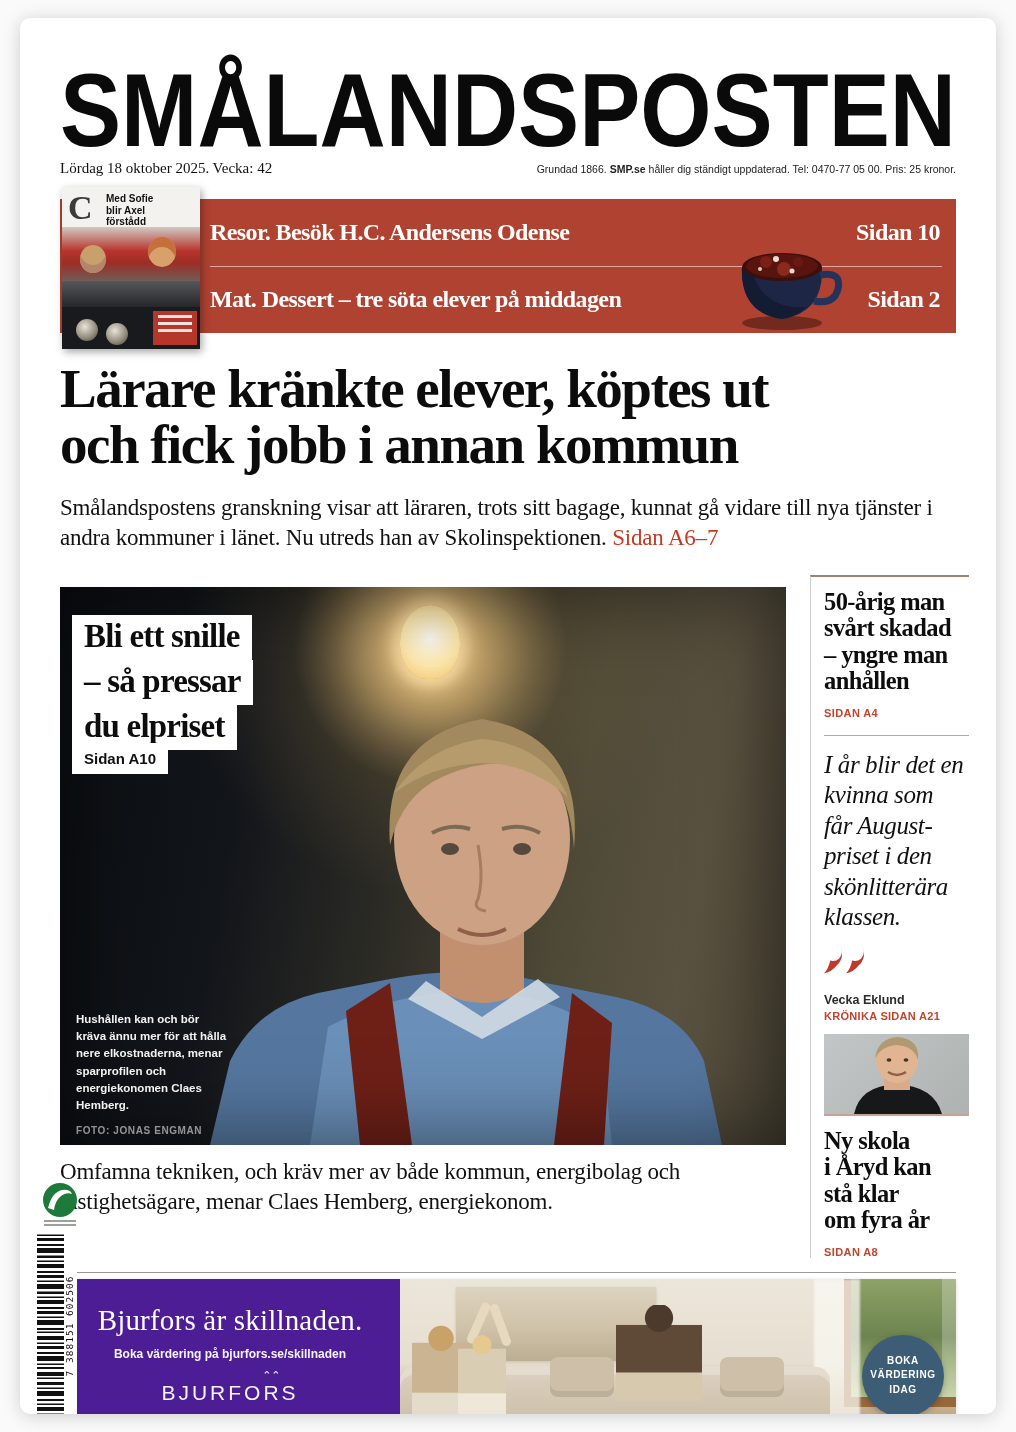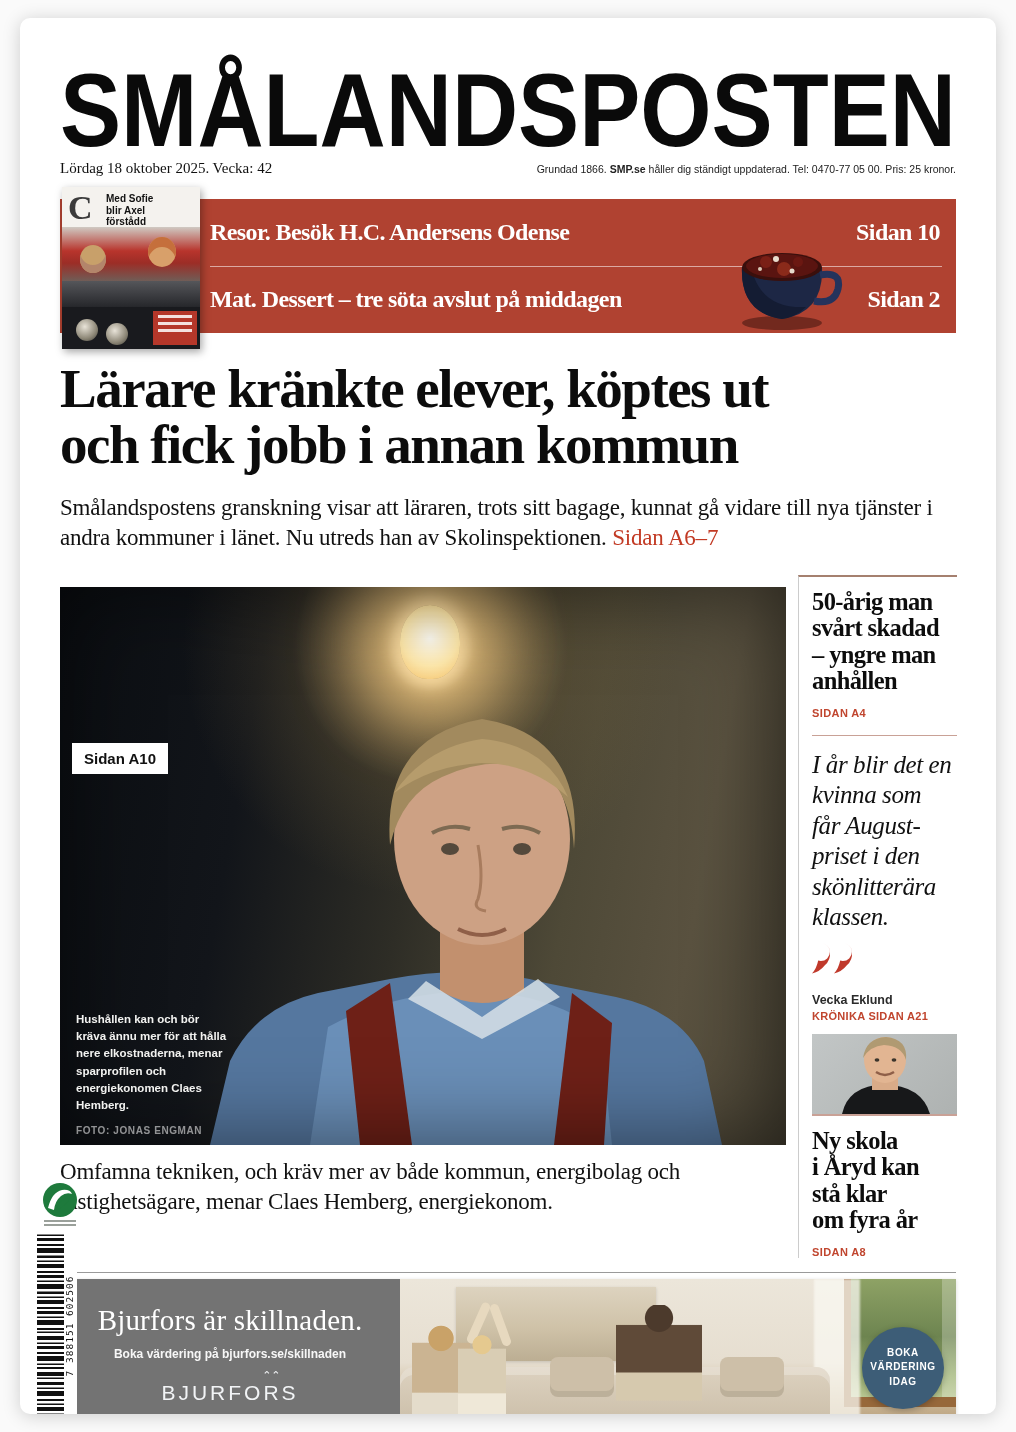--- a/index.html
+++ b/index.html
@@ -88,35 +88,35 @@
   }
   .overlay-ref { position:absolute; left:12px; top:156px; display:table; background:#fff; color:#111;
     font-size:15px; font-weight:bold; padding:7px 12px; cursor:pointer; }
   .overlay-caption { position:absolute; left:16px; top:424px; width:152px; color:#f2f2f0;
     font-size:11.5px; font-weight:bold; line-height:1.5; }
   .photo-credit { margin-top:9px; font-size:10px; font-weight:bold; letter-spacing:.6px; color:rgba(255,255,255,.55); }
 
   .caption-below { margin-top:12px; font-family:"Liberation Serif", serif; font-size:23px; line-height:1.3; color:#111; letter-spacing:-0.2px; }
 
   
-  .sidebar { flex:1; margin-left:12px; border-left:1px solid #ccc; padding-left:13px; border-top:2px solid #a5806f; padding-top:12px; }
+  .sidebar { flex:1; margin-left:24px; border-left:1px solid #ccc; padding-left:13px; border-top:2px solid #a5806f; padding-top:12px; }
   .sb-head { font-family:"Liberation Serif", serif; font-weight:bold; color:#0d0d0d; font-size:24.5px; line-height:1.08; letter-spacing:-0.6px; white-space:pre-line; cursor:pointer; }
   .sb-ref { margin-top:12px; font-size:11px; font-weight:bold; letter-spacing:.4px; color:#c0452e; cursor:pointer; }
   .sb-rule { height:1px; background:#c9a196; margin:16px 0 14px 0; }
   .sb-quote { font-family:"Liberation Serif", serif; font-style:italic; font-size:25px; line-height:1.22; color:#111; letter-spacing:-0.4px; white-space:pre-line; }
   .quote-glyph { margin-top:10px; }
   .sb-author { margin-top:12px; font-size:12.5px; font-weight:bold; color:#2b2b2b; }
   .sb-kronika { margin-top:3px; font-size:11px; font-weight:bold; letter-spacing:.3px; color:#c0452e; cursor:pointer; }
   .avatar { margin-top:12px; width:100%; height:80px; background:linear-gradient(135deg,#c2c6c6,#aeb2b1); position:relative; overflow:hidden; }
   .sb-rule2 { height:2px; background:#c9a196; margin:0 0 12px 0; }
 
   
   .bottom-rule { margin-top:14px; height:1px; background:#9a9a9a; }
   .ad { display:flex; margin-top:6px; height:152px; box-shadow:0 1px 4px rgba(0,0,0,.15); cursor:pointer; }
-  .ad-left { width:340px; background:#737373; color:#fff; display:flex; flex-direction:column; align-items:center; justify-content:center; }
+  .ad-left { width:340px; background:#4c1d95; color:#fff; display:flex; flex-direction:column; align-items:center; justify-content:center; }
   .ad-head { font-family:"Liberation Serif", serif; font-size:29px; letter-spacing:.2px; }
   .ad-sub { margin-top:10px; font-size:12px; font-weight:bold; opacity:.95;text-align:center; }
   .ad-logo { margin-top:20px; position:relative; font-size:21px; letter-spacing:3px; color:#f2f4f6; }
   .ad-logo .birds { position:absolute; right:18px; top:-12px; font-size:11px; letter-spacing:0; }
   .ad-right { position:relative; flex:1; overflow:hidden;
     background:linear-gradient(180deg,#ece6da 0%, #e6ded0 55%, #cbb795 80%, #b29877 100%); }
   .art { position:absolute; left:56px; top:8px; width:200px; height:74px;
     background:linear-gradient(180deg,#ddd3bf 0%,#cfc2a8 55%,#bcae93 100%); box-shadow:0 1px 3px rgba(0,0,0,.15); }
   .window { position:absolute; right:0; top:0; width:112px; height:128px;
     background:linear-gradient(180deg,#8ea265 0%,#6d8450 45%,#9db273 75%,#c3cf9e 100%);
@@ -130,21 +130,21 @@
                linear-gradient(180deg, transparent 18%, #cbb492 19% 70%, #e4dccb 71%); }
   .p-child { position:absolute; left:58px; bottom:14px; width:48px; height:86px;
     background:radial-gradient(circle at 50% 16%, #e5c98f 0 12%, transparent 13%),
                linear-gradient(180deg, transparent 20%, #d9cdb4 21% 72%, #efe8d8 73%); }
   .p-arm1, .p-arm2 { position:absolute; width:9px; height:44px; border-radius:5px; background:#e7d9bf; }
   .p-arm1 { left:74px; bottom:86px; transform:rotate(24deg); }
   .p-arm2 { left:96px; bottom:84px; transform:rotate(-20deg); }
   .p-man { position:absolute; left:216px; bottom:18px; width:86px; height:108px;
     background:radial-gradient(circle at 50% 12%, #4c3a2c 0 13%, transparent 14%),
                linear-gradient(180deg, transparent 18%, #5f4a38 19% 62%, #d6c9ae 63% 88%, transparent 89%); }
-  .badge { position:absolute; right:12px; top:48px; width:82px; height:82px; border-radius:50%;
+  .badge { position:absolute; right:12px; top:56px; width:82px; height:82px; border-radius:50%;
     background:#3d5d77; color:#fff; display:flex; align-items:center; justify-content:center; text-align:center;
     font-size:10px; font-weight:bold; letter-spacing:.6px; line-height:1.45; white-space:pre-line;
     box-shadow:0 2px 6px rgba(0,0,0,.25); cursor:pointer; }
 
   
   .eco { position:absolute; left:21px; top:1164px; width:38px; text-align:center; }
   .eco svg { display:block; margin:0 auto; }
   .eco .microlines i { display:block; height:2px; background:#9aa09a; margin:2px 3px 0; }
   .barcode-wrap { position:absolute; left:17px; top:1212px; width:40px; height:192px; }
   .barcode-inner { position:absolute; left:0; top:0; width:192px; height:40px;
@@ -192,21 +192,21 @@
               </div>
           </div>
         </div>
 
         <div class="teaser-rows">
           <div class="teaser-row">
             <span class="teaser-label">Resor. Besök H.C. Andersens Odense</span>
             <span class="teaser-page">Sidan 10</span>
           </div>
           <div class="teaser-row">
-            <span class="teaser-label">Mat. Dessert – tre söta avslut på middagen</span>
+            <span class="teaser-label">Mat. Dessert – tre söta elever på middagen</span>
             <span class="teaser-page">Sidan 2</span>
           </div>
         </div>
 
         <svg class="cup" viewBox="0 0 118 102">
           <ellipse cx="56" cy="94" rx="40" ry="7" fill="rgba(40,10,8,.45)"></ellipse>
           <path d="M16 38 Q14 84 56 90 Q98 84 96 38 Z" fill="#1d2745"></path>
           <path d="M16 38 Q14 84 56 90 Q70 88 80 78 Q40 80 28 48 Z" fill="#141c33"></path>
           <path d="M94 46 q22 -4 18 14 q-4 16 -24 12" fill="none" stroke="#25335c" stroke-width="7"></path>
           <ellipse cx="56" cy="38" rx="40" ry="14" fill="#3a0f0c"></ellipse>
@@ -242,20 +242,25 @@
               <path d="M372 246 q18 -10 38 -4" stroke="#7d6a52" stroke-width="4" fill="none"></path>
               <path d="M442 242 q20 -6 38 4" stroke="#7d6a52" stroke-width="4" fill="none"></path>
               <path d="M418 258 q6 34 0 54 q-6 10 8 12" stroke="#a87c5e" stroke-width="3" fill="none"></path>
               <path d="M398 342 q24 12 48 0" stroke="#8f5f48" stroke-width="4" fill="none"></path>
               <path d="M330 258 Q322 150 422 132 Q524 148 514 262 Q510 196 474 182 Q430 168 382 190 Q342 208 330 258 Z" fill="#a28a5e"></path>
               <path d="M334 206 Q366 160 422 152 Q486 158 508 210 Q470 176 422 176 Q372 178 334 206 Z" fill="#b69c6c"></path>
             </svg>
 
             <div class="photo-vignette"></div>
 
+            <div class="overlay-title">
+              <span>Bli ett snille</span>
+              <span>– så pressar</span>
+              <span>du elpriset</span>
+            </div>
             <div class="overlay-ref">Sidan A10</div>
 
             <div class="overlay-caption">
               <span>Hushållen kan och bör kräva ännu mer för att hålla nere elkostnaderna, menar sparprofilen och energiekonomen Claes Hemberg.</span>
               <div class="photo-credit">FOTO: JONAS ENGMAN</div>
             </div>
           </div>
           <div class="caption-below">Omfamna tekniken, och kräv mer av både kommun, energibolag och fastighetsägare, menar Claes Hemberg, energiekonom.</div>
         </div>
 

